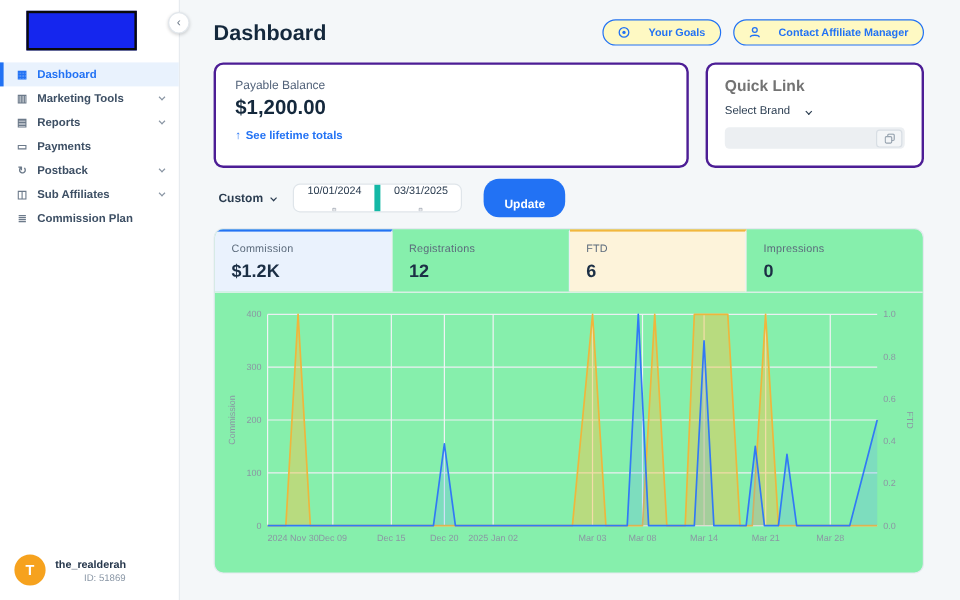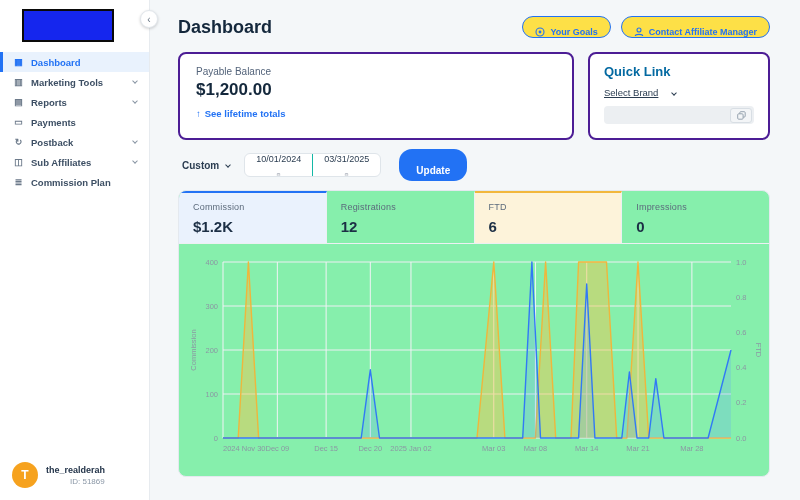--- a/index.html
+++ b/index.html
@@ -20,41 +20,41 @@
   .user-block { position:absolute; bottom:12px; left:12px; display:flex; align-items:center; gap:8px; }
   .avatar { width:26px; height:26px; border-radius:50%; background:#f6a21e; color:#fff; font-size:12px; font-weight:700; display:flex; align-items:center; justify-content:center; }
   .user-name { font-size:9px; font-weight:700; color:#24354a; }
   .user-id { font-size:8px; color:#8a97a6; margin-top:2px;padding-left:24px; }
 
   
   .main { margin-left:150px; padding:12px 30px 10px 28px; }
   .page-header { display:flex; align-items:center; justify-content:space-between; height:30px; margin-bottom:10px; }
   .page-title { font-size:18px; font-weight:700; color:#14283c; }
   .hdr-btns { display:flex; gap:10px; }
-  .pill-btn { display:flex; align-items:flex-end; gap:5px; height:22px; padding:0 12px; border:1px solid #2272f4; border-radius:12px; background:#fde047; color:#2272f4; font-size:9px; font-weight:700; font-family:inherit; cursor:pointer; }
+  .pill-btn { display:flex; align-items:center; gap:15px; height:22px; padding:0 12px; border:1px solid #2272f4; border-radius:12px; background:#fef9c3; color:#2272f4; font-size:9px; font-weight:700; font-family:inherit; cursor:pointer; }
 
   .cards-row { display:flex; gap:14px; height:88px; }
   .card { background:#fff; border:2px solid #4c1d95; border-radius:8px; }
   .balance-card { flex:0 0 396px; padding:12px 16px; }
   .b-label { font-size:10px; color:#53637a; }
   .b-amount { font-size:17px; font-weight:700; color:#14283c; margin-top:3px; }
   .b-link { display:flex; align-items:center; gap:4px; margin-top:8px; color:#2272f4; font-size:9.5px; font-weight:700; cursor:pointer; }
   .quick-card { flex:1; padding:10px 14px; }
-  .q-title { font-size:13px; font-weight:700; color:#0369a1; }
-  .q-select { display:flex; align-items:center; gap:14px; margin-top:8px; font-size:9.5px; color:#2a3c50; cursor:pointer; width:max-content;text-decoration:underline; }
+  .q-title { font-size:13px; font-weight:700; color:#737373; }
+  .q-select { display:flex; align-items:center; gap:14px; margin-top:8px; font-size:9.5px; color:#2a3c50; cursor:pointer; width:max-content; }
   .q-select .chev { border-color:#2a3c50; }
   .q-input { margin-top:8px; height:18px; background:#eceff2; border-radius:4px; display:flex; align-items:center; justify-content:flex-end; padding-right:2px; }
   .copy-btn { width:22px; height:15px; border:1px solid #d8dee4; border-radius:3px; background:#f3f5f7; display:flex; align-items:center; justify-content:center; cursor:pointer; }
 
   .filters { display:flex; align-items:center; gap:10px; margin-top:12px; height:26px; }
   .range-select { display:flex; align-items:center; gap:7px; font-size:10px; font-weight:600; color:#2a3c50; cursor:pointer; padding:0 4px; }
   .range-select .chev { border-color:#2a3c50; }
   .dates { display:flex; background:#fff; border:1px solid #dfe5ea; border-radius:6px; height:24px; }
   .date-cell { display:flex; align-items:center; gap:9px; padding:0 11px; font-size:9px; color:#2a3c50; cursor:pointer;flex-direction:column; }
-  .date-cell + .date-cell { border-left:1px solid #14b8a6; }
+  .date-cell + .date-cell { border-left:5px solid #14b8a6; }
   .update-btn { height:24px; border:none; border-radius:13px; padding:16px 17px; background:#2272f4; color:#fff; font-size:10px; font-weight:700; font-family:inherit; margin-left:8px; cursor:pointer; }
 
   .stats-card { margin-top:12px; background:#86efac; border:1px solid #e4e9ef; border-radius:8px; overflow:hidden; }
   .tabs { display:flex; border-bottom:1px solid #edf0f3; }
   .tab { flex:1; padding:9px 14px 8px; border-right:1px solid #edf0f3; cursor:pointer; border-top:2px solid transparent; }
   .tab:last-child { border-right:none; }
   .tab .t-label { font-size:9px; color:#5c6b7c; letter-spacing:.2px; }
   .tab .t-value { font-size:15px; font-weight:600; color:#1c2f45; margin-top:6px; }
   .tab.hl-blue { background:#eaf2fd; border-top-color:#2272f4; }
   .tab.hl-yellow { background:#fdf3da; border-top-color:#f2b73c; }

